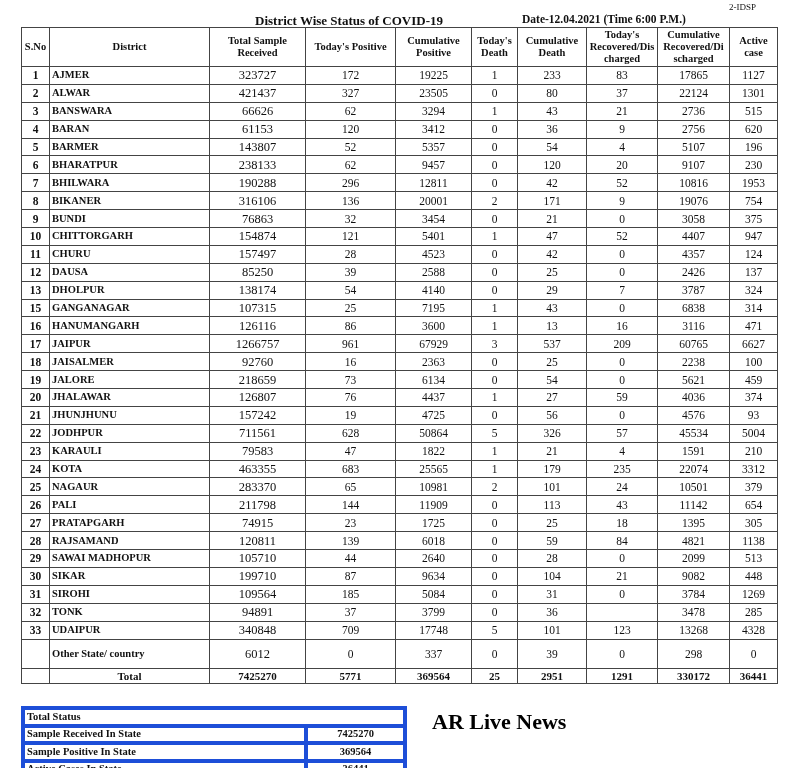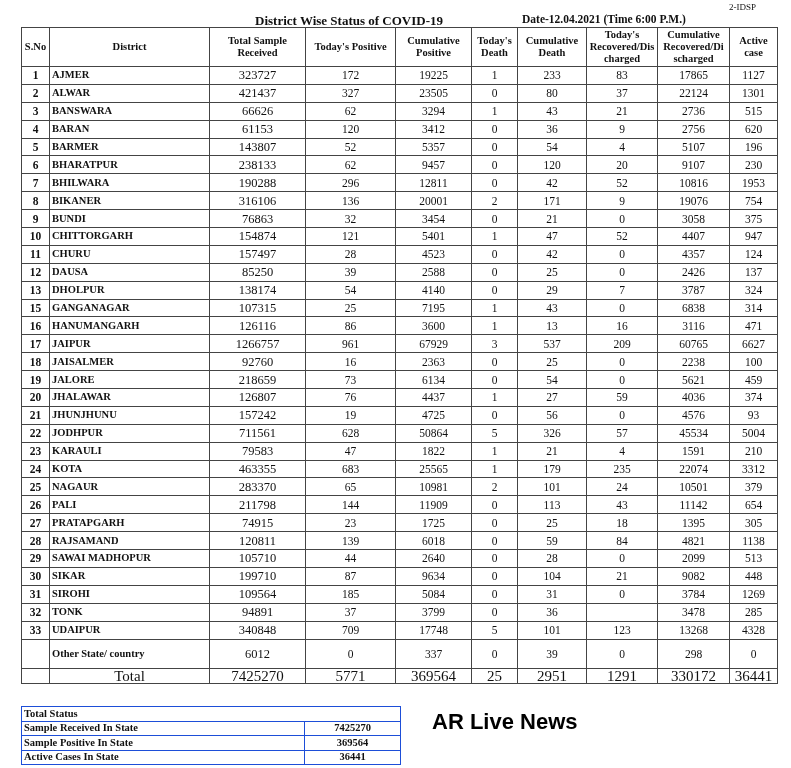--- a/index.html
+++ b/index.html
@@ -11,27 +11,27 @@
   table.main { position:absolute; left:21px; top:27px; border-collapse:collapse;
                border:1.5px solid #333; }
   table.main th, table.main td { border:1px solid #444; padding:0; text-align:center;
                font-size:11.5px; line-height:12px; }
   table.main th { font-weight:bold; font-size:10.5px; height:38px; line-height:12px; }
   table.main td { height:16.9px; }
   table.main td.sno { font-weight:bold; }
   table.main td.dist { text-align:left; font-weight:bold; padding-left:2px; font-size:10.5px; }
   table.main td.big { font-size:12.5px; }
   table.main tr.other td { height:28px; }
-  table.main tr.total td { font-weight:normal; height:14px; font-size:15px; }
+  table.main tr.total td { font-weight:bold; height:14px; font-size:11px; }
   table.status { position:absolute; left:21px; top:706px; border-collapse:collapse;
                  border:1.5px solid #333; }
-  table.status td { border:1px solid #1d4ed8; font-size:10.5px; font-weight:bold;
+  table.status td { border:4px solid #1d4ed8; font-size:10.5px; font-weight:bold;
                     padding:0 2px; height:13.5px; line-height:12px; }
   table.status td.val { text-align:center; width:91px; }
-  .brand { position:absolute; left:432px; top:709px; font-family:Liberation Sans, sans-serif;
+  .brand { position:absolute; left:432px; top:709px; font-family:Liberation Serif, serif;
            font-weight:bold; font-size:22px; color:#000; }
 </style>
 </head>
 <body>
 
 <div class="code">2-IDSP</div>
 <div class="title">District Wise Status of  COVID-19</div>
 <div class="date">Date-12.04.2021 (Time 6:00 P.M.)</div>
 
 <table class="main">

